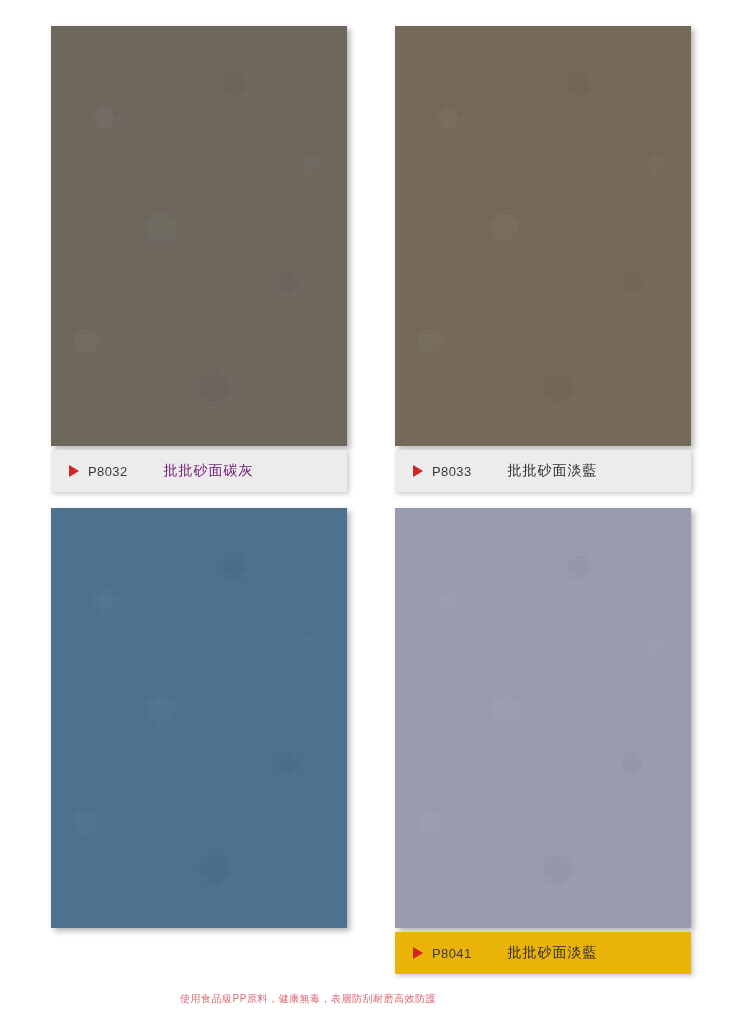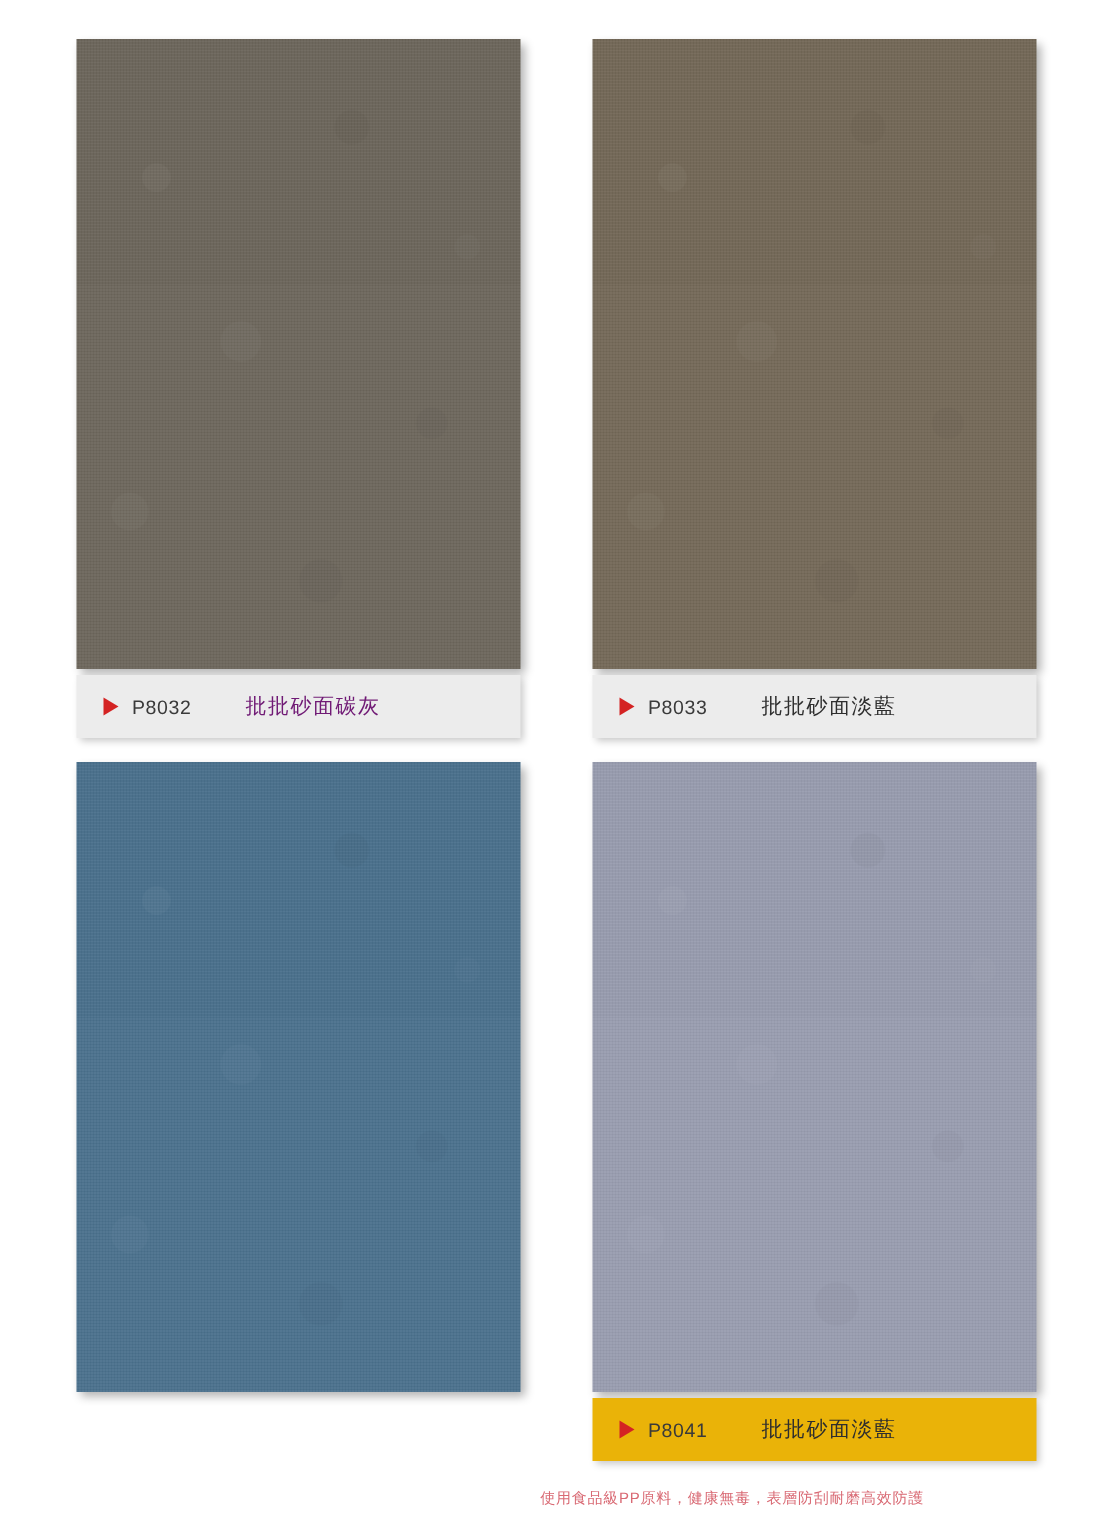--- a/index.html
+++ b/index.html
@@ -99,21 +99,21 @@
     letter-spacing: 1px;
     white-space: nowrap;
   }
 
   
   .footer {
     position: absolute;
     left: 0;
     top: 992px;
     width: 616px;
-    text-align: right;
+    text-align: center;
     font-size: 10px;
     color: #d96a74;
     letter-spacing: 0.5px;
     white-space: nowrap;
   }
 </style>
 </head>
 <body style="background: rgb(255, 255, 255);">
 
 <div class="catalog">

